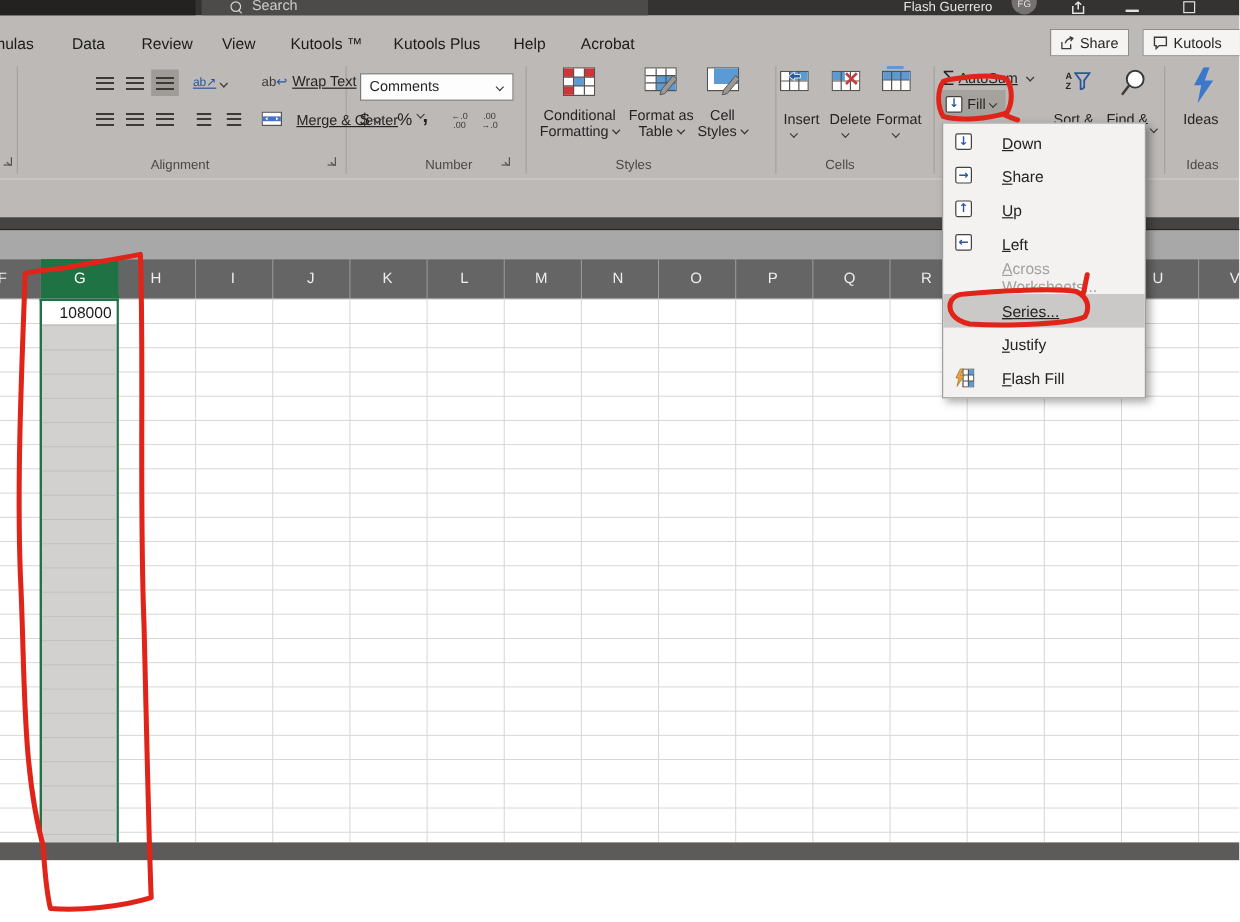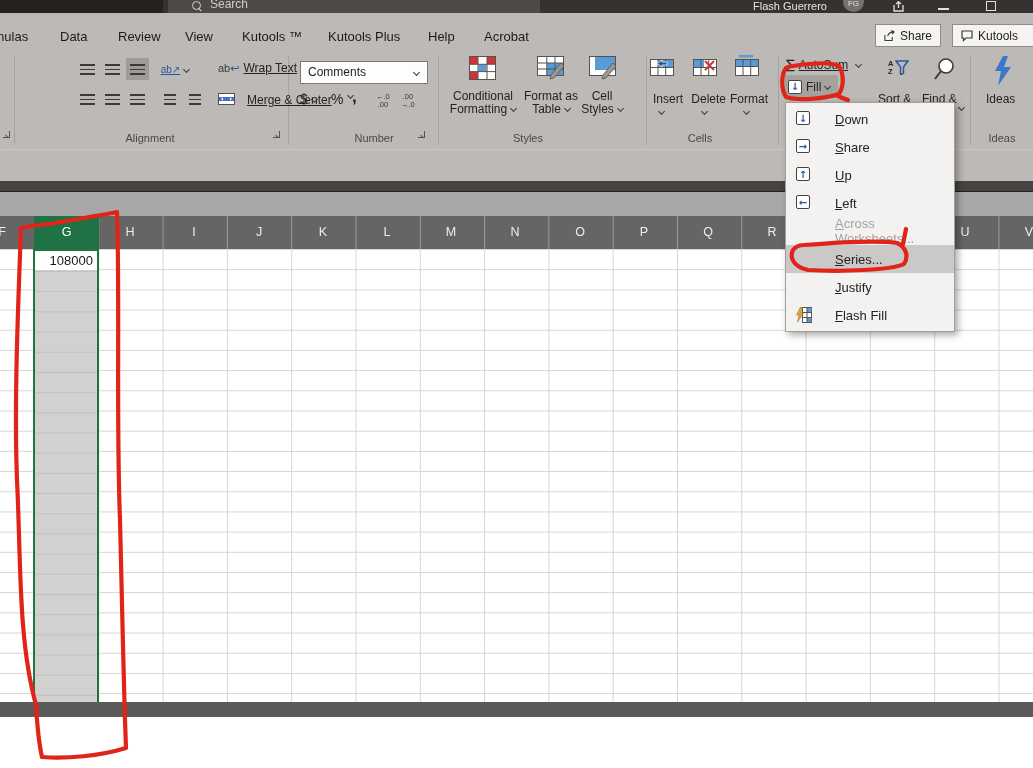--- a/index.html
+++ b/index.html
@@ -88,21 +88,21 @@
           background-size:100% 20.2px; background-position:0 1px; }
   .notch { position:absolute; left:93px; top:245px; width:6px; height:6px; background:#217346; }
   
   .hbar { position:absolute; left:0; top:702px; width:1033px; height:15px; background:#5c5b5a; }
   .below  { position:absolute; left:0; top:717px; width:1033px; height:51px; background:#fff; }
   
   .fill-menu { position:absolute; left:785px; top:102px; width:170px; background:#f3f2f1;
            border:1px solid #a19f9d; box-shadow:3px 3px 7px rgba(0,0,0,.35); z-index:40; padding:2px 0; }
   .menu-item { position:relative; height:28px; display:flex; align-items:center; padding-left:38px;
            font-size:13px; color:#242322; }
-  .menu-item.hl { background:#cbc9c8; }
+  .menu-item.hl { background:#cbc9c8;text-decoration:underline; }
   .menu-item.dis { color:#a3a1a0; }
   .mi-icon { position:absolute; left:10px; top:6px; }
   .mi-label { display:block;margin-left:11px; }
   .mi-label::first-letter { text-decoration:underline; }
   .peek-chev { position:absolute; left:955px; top:105px; z-index:30; }
   
   .anno { position:absolute; left:0; top:0; width:1033px; height:768px; z-index:100; pointer-events:none; }
   svg.icon { display:block; }
 </style>
 </head>

